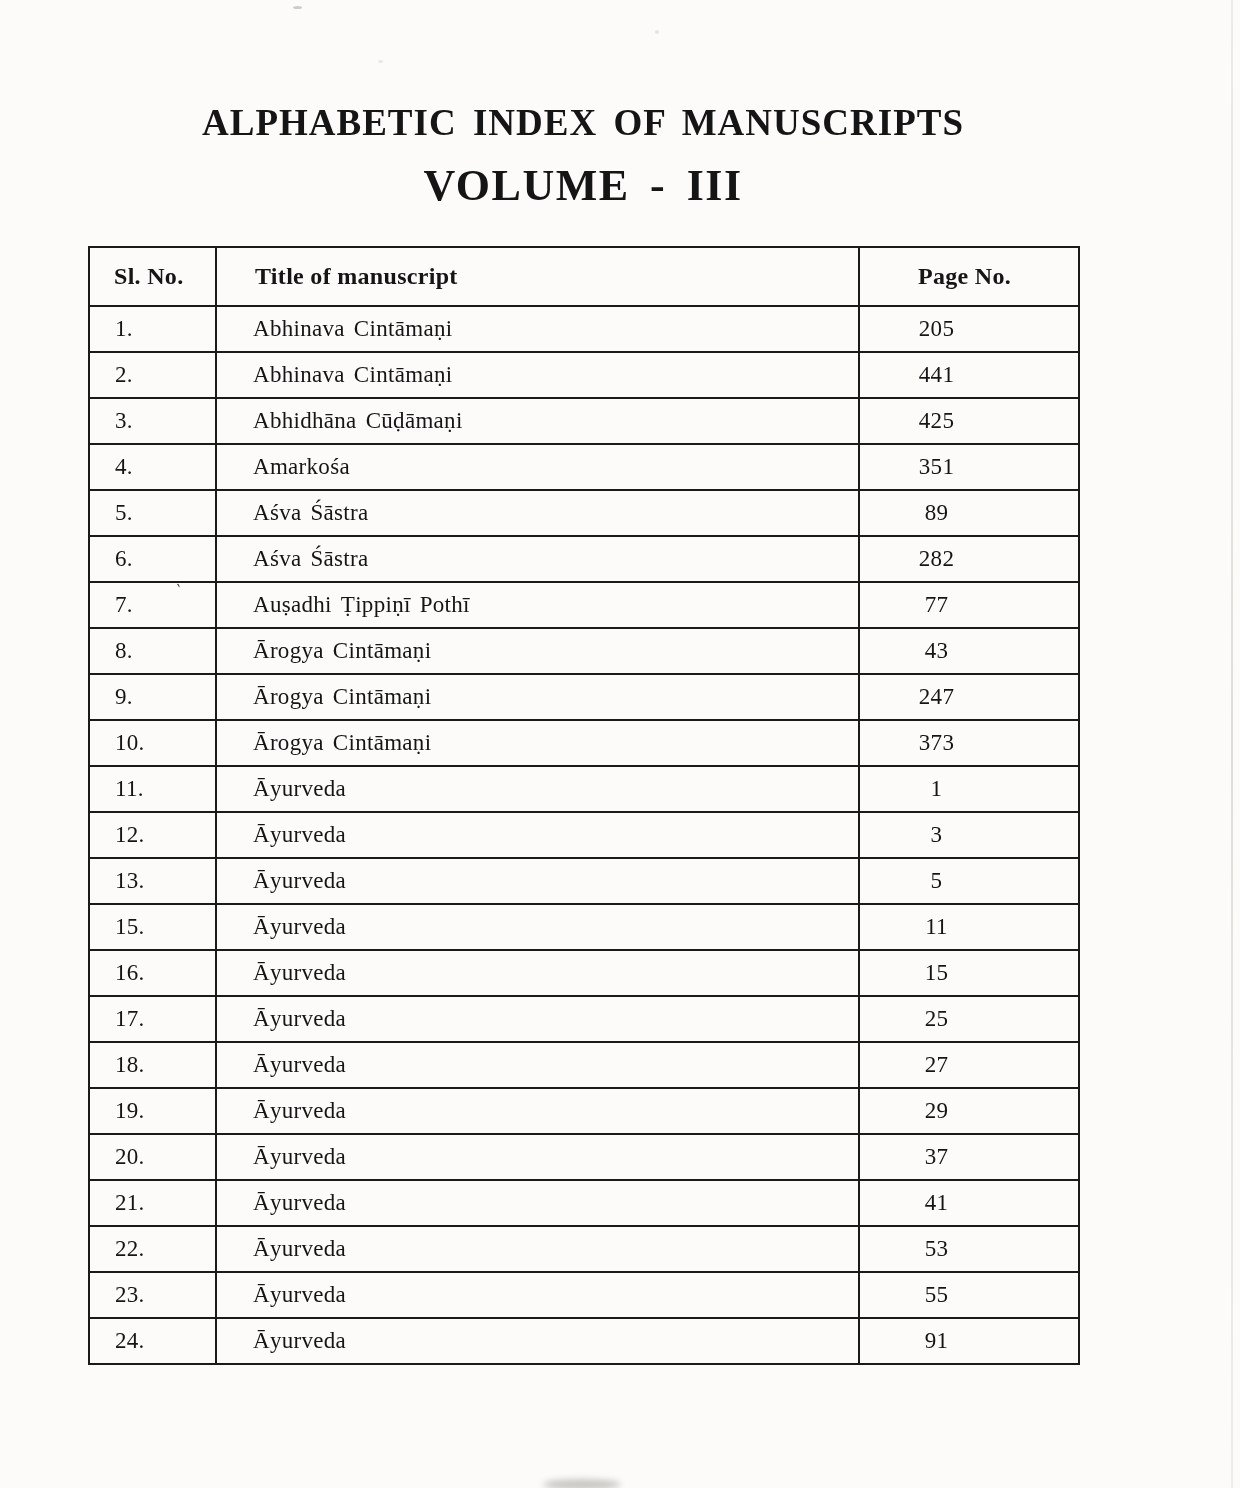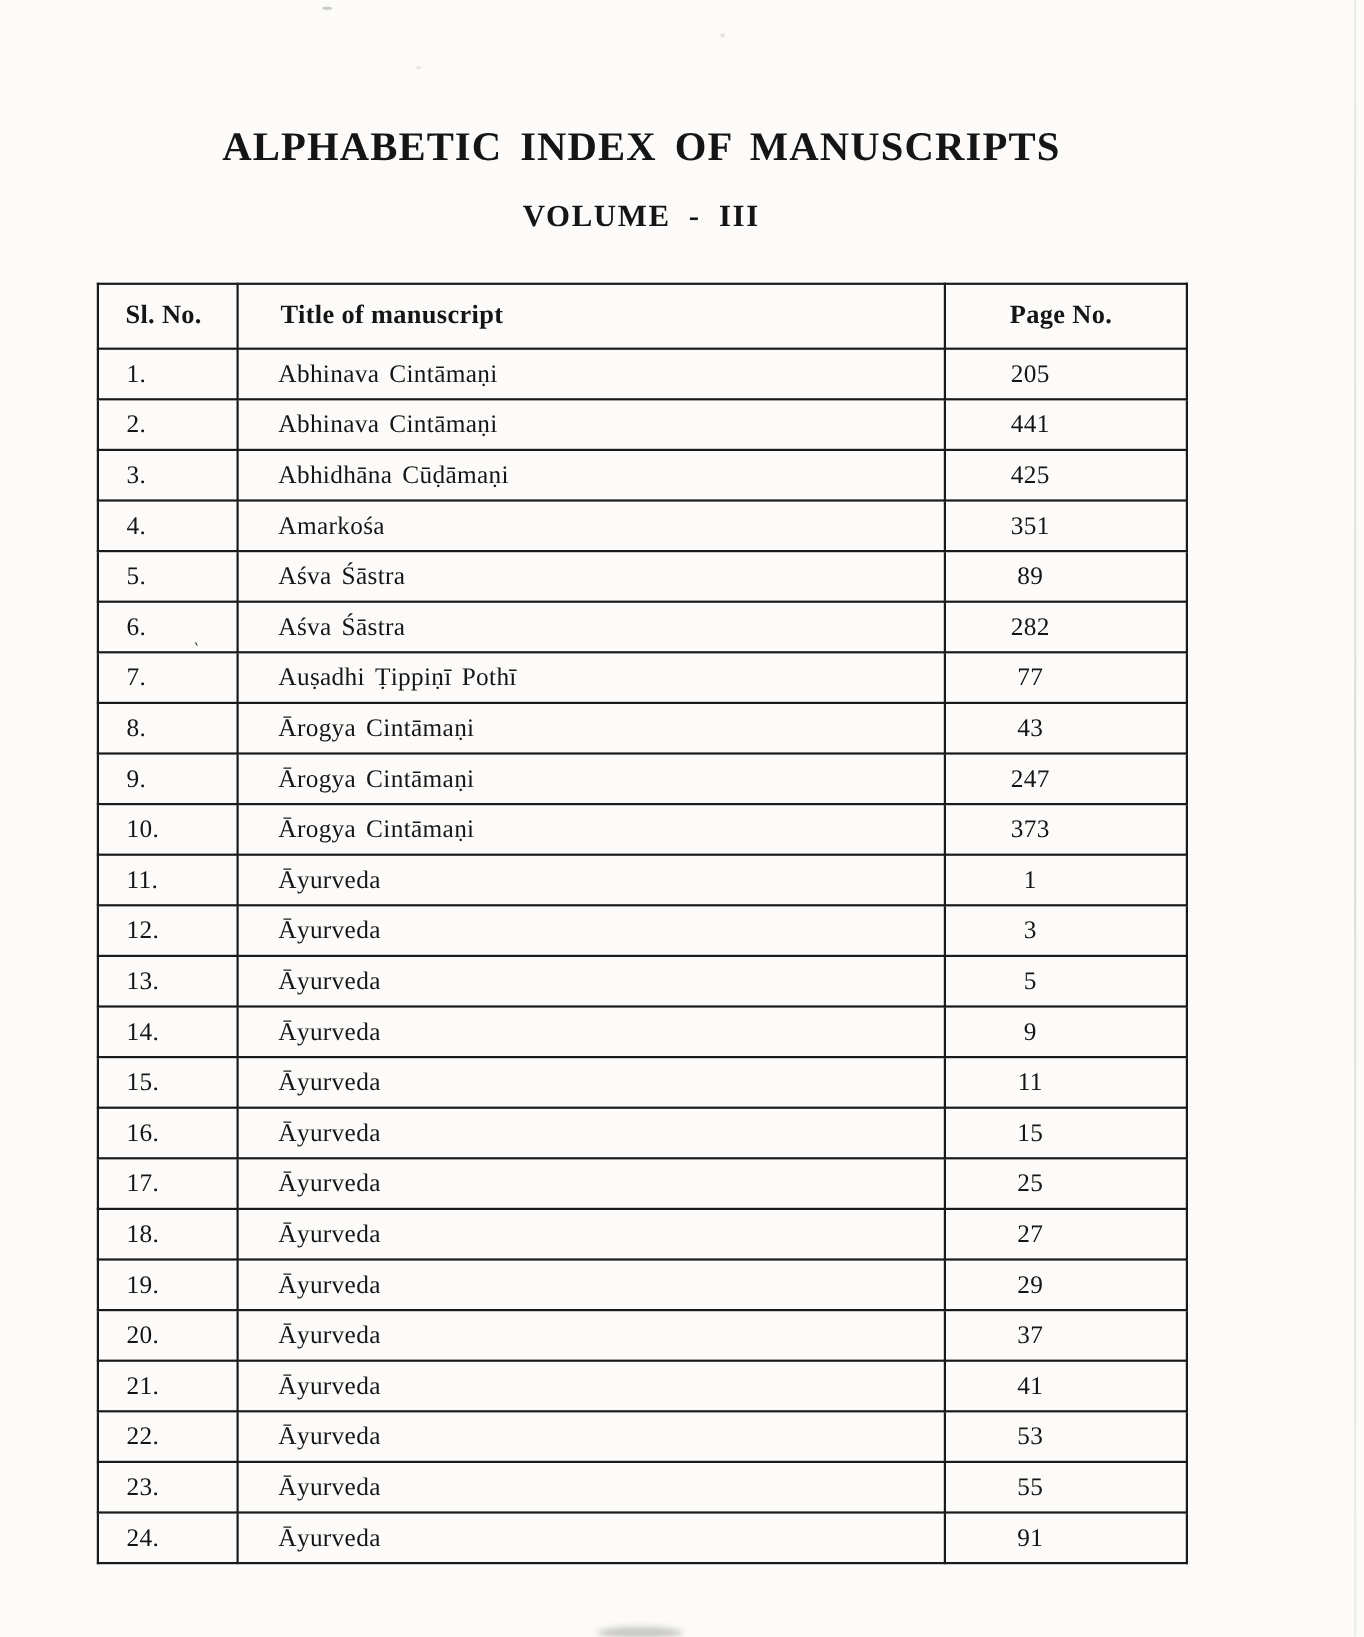--- a/index.html
+++ b/index.html
@@ -11,38 +11,38 @@
     height: 1488px;
     background: #fcfbf9;
     position: relative;
     overflow: hidden;
     font-family: "Liberation Serif", serif;
     color: #151515;
   }
   .content {
     position: absolute;
     left: 88px;
-    top: 15px;
+    top: 4px;
     width: 990px;
   }
   .title {
     margin: 0;
     padding-top: 98px;
     text-align: center;
     font-size: 37px;
     font-weight: bold;
     letter-spacing: 1px;
     word-spacing: 6px;
     line-height: 42px;
   }
   .subtitle {
     margin: 0;
     margin-top: 22px;
     text-align: center;
-    font-size: 28px;
+    font-size: 44px;
     font-weight: bold;
     letter-spacing: 1.5px;
     word-spacing: 8px;
     line-height: 40px;
   }
   table.index {
     margin-top: 40px;
     width: 990px;
     border-collapse: collapse;
     table-layout: fixed;
@@ -212,25 +212,20 @@
           <td>12.</td>
           <td>Āyurveda</td>
           <td>3</td>
         </tr>
         <tr>
           <td>13.</td>
           <td>Āyurveda</td>
           <td>5</td>
         </tr>
         <tr>
-          <td>14.</td>
-          <td>Āyurveda</td>
-          <td>9</td>
-        </tr>
-        <tr>
           <td>15.</td>
           <td>Āyurveda</td>
           <td>11</td>
         </tr>
         <tr>
           <td>16.</td>
           <td>Āyurveda</td>
           <td>15</td>
         </tr>
         <tr>

